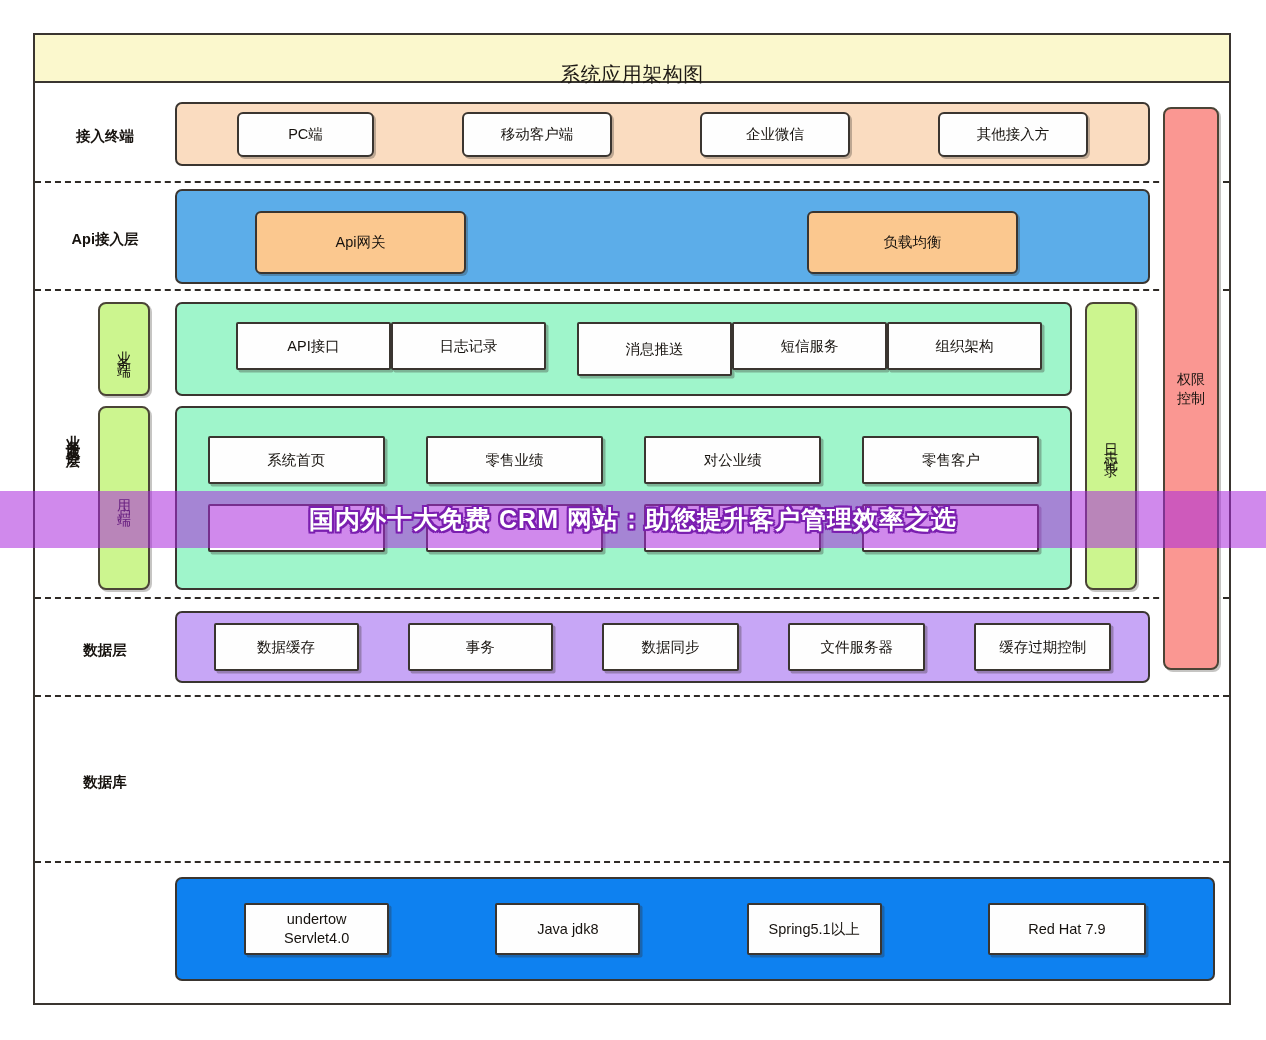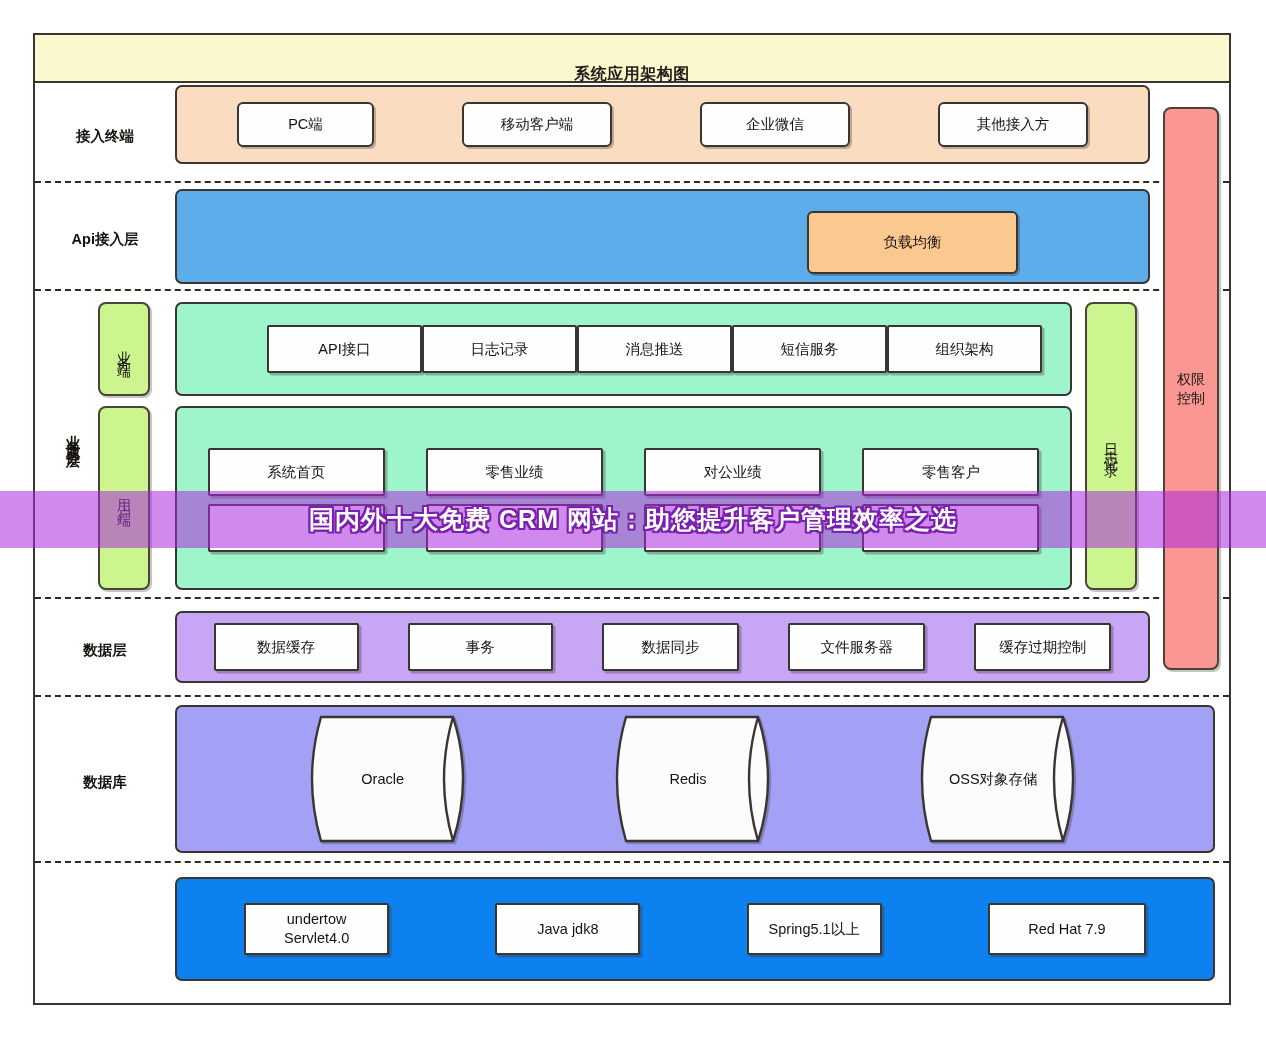--- a/index.html
+++ b/index.html
@@ -23,21 +23,21 @@
 
   
   .title-bar {
     position: absolute; left: 0; top: 0;
     width: 100%; height: 48px;
     background: #fbf8cd;
     border-bottom: 2.5px solid #3a3530;
     display: flex; align-items: center; justify-content: center;
   }
   .title-bar .t {
-    font-size: 16px; font-weight: 700; color: #1e1a16; letter-spacing: .5px; margin-top: 33px;
+    font-size: 20px; font-weight: 400; color: #1e1a16; letter-spacing: .5px; margin-top: 33px;
   }
 
   
   .row { position: absolute; left: 0; width: 100%; }
   .row .rowlabel {
     position: absolute; left: 0; top: 3px;
     width: 140px; height: 100%;
     display: flex; align-items: center; justify-content: center;
     font-size: 14.5px; font-weight: 700; color: #17130f;
     text-align: center; line-height: 1.25;
@@ -132,61 +132,62 @@
 <div id="root">
 
   <div class="frame">
 
     <div class="title-bar">
       <span class="t">系统应用架构图</span>
     </div>
 
     <div class="row" style="top:48px; height:100px;">
       <div class="rowlabel">接入终端</div>
-      <div class="band peach" style="left:140px; top:2px; width:975px; height:79px;">
+      <div class="band peach" style="left:140px; top:19px; width:975px; height:64px;">
         <div style="display:flex; width:100%; justify-content:space-around; padding:0 16px;">
           <div class="node" style="width:137px;height:45px;">PC端</div>
           <div class="node" style="width:150px;height:45px;">移动客户端</div>
           <div class="node" style="width:150px;height:45px;">企业微信</div>
           <div class="node" style="width:150px;height:45px;">其他接入方</div>
         </div>
       </div>
     </div>
     <div class="dash" style="top:146px;"></div>
 
     <div class="row" style="top:146px; height:110px;">
       <div class="rowlabel">Api接入层</div>
       <div class="band blue" style="left:140px; top:8px; width:975px; height:95px;">
+        <div class="node orange" style="position:absolute;left:78px;top:20px;width:211px;height:63px;">Api网关</div>
         <div class="node orange" style="position:absolute;left:630px;top:20px;width:211px;height:63px;">负载均衡</div>
       </div>
     </div>
     <div class="dash" style="top:254px;"></div>
 
     <div class="row" style="top:254px; height:286px;">
       <div class="rowlabel vert" style="width:60px;left:8px;">业务服务层</div>
 
       <div class="pill lime" style="left:63px; top:13px; width:52px; height:94px;">
         <span class="vtxt">业务端</span>
       </div>
       <div class="pill lime" style="left:63px; top:117px; width:52px; height:184px;">
         <span class="vtxt">用户端</span>
       </div>
 
       <div class="band mint" style="left:140px; top:13px; width:897px; height:94px;">
         <div style="display:flex;width:100%;justify-content:flex-end;padding:0 28px;">
           <div class="node sq" style="width:155px;height:48px;">API接口</div>
           <div class="node sq" style="width:155px;height:48px;">日志记录</div>
-          <div class="node sq" style="width:155px;height:48px;">消息推送</div>
+          <div class="node sq" style="width:155px;height:54px;margin-left:31px;">消息推送</div>
           <div class="node sq" style="width:155px;height:48px;">短信服务</div>
           <div class="node sq" style="width:155px;height:48px;">组织架构</div>
         </div>
       </div>
 
       <div class="band mint" style="left:140px; top:117px; width:897px; height:184px; align-items:flex-start;">
-        <div style="display:flex;width:100%;justify-content:space-around;padding:28px 10px 0;margin-top:12px;">
+        <div style="display:flex;width:100%;justify-content:space-around;padding:28px 10px 0;">
           <div class="node sq" style="width:177px;height:48px;">系统首页</div>
           <div class="node sq" style="width:177px;height:48px;">零售业绩</div>
           <div class="node sq" style="width:177px;height:48px;">对公业绩</div>
           <div class="node sq" style="width:177px;height:48px;">零售客户</div>
         </div>
 
         <div style="display:flex;width:100%;justify-content:space-around;padding:0 10px;position:absolute;top:96px;left:0;">
           <div class="node sq" style="width:177px;height:48px;"></div>
           <div class="node sq" style="width:177px;height:48px;"></div>
           <div class="node sq" style="width:177px;height:48px;"></div>
@@ -213,49 +214,20 @@
       </div>
     </div>
     <div class="dash" style="top:660px;"></div>
 
     <div class="pill red" style="left:1128px; top:72px; width:56px; height:563px;">
       <span class="vtxt">权限控制</span>
     </div>
 
     <div class="row" style="top:660px; height:168px;">
       <div class="rowlabel">数据库</div>
-      <div class="band periw" style="left:140px; top:10px; width:1040px; height:148px;">
-        <div style="display:flex;width:100%;justify-content:space-around;padding:0 60px;">
-
-          <div class="cyl">
-            <svg width="178" height="140" viewBox="0 0 178 140">
-              <path d="M20 8 Q2 70 20 132 L152 132 Q172 70 152 8 Z" fill="#fcfcfc" stroke="#3a3530" stroke-width="2.4"></path>
-              <path d="M152 8 Q134 70 152 132" fill="none" stroke="#3a3530" stroke-width="2.4"></path>
-            </svg>
-            <span class="cyl-label">Oracle</span>
-          </div>
-
-          <div class="cyl">
-            <svg width="178" height="140" viewBox="0 0 178 140">
-              <path d="M20 8 Q2 70 20 132 L152 132 Q172 70 152 8 Z" fill="#fcfcfc" stroke="#3a3530" stroke-width="2.4"></path>
-              <path d="M152 8 Q134 70 152 132" fill="none" stroke="#3a3530" stroke-width="2.4"></path>
-            </svg>
-            <span class="cyl-label">Redis</span>
-          </div>
-
-          <div class="cyl">
-            <svg width="178" height="140" viewBox="0 0 178 140">
-              <path d="M20 8 Q2 70 20 132 L152 132 Q172 70 152 8 Z" fill="#fcfcfc" stroke="#3a3530" stroke-width="2.4"></path>
-              <path d="M152 8 Q134 70 152 132" fill="none" stroke="#3a3530" stroke-width="2.4"></path>
-            </svg>
-            <span class="cyl-label">OSS对象存储</span>
-          </div>
-
-        </div>
-      </div>
     </div>
     <div class="dash" style="top:826px;"></div>
 
     <div class="row" style="top:826px; height:146px;">
       <div class="band brightb" style="left:140px; top:16px; width:1040px; height:104px;">
         <div style="display:flex;width:100%;justify-content:space-around;padding:0 14px;">
           <div class="node sq" style="width:145px;height:52px;white-space:pre-line;">undertow
 Servlet4.0</div>
           <div class="node sq" style="width:145px;height:52px;">Java jdk8</div>
           <div class="node sq" style="width:135px;height:52px;">Spring5.1以上</div>

